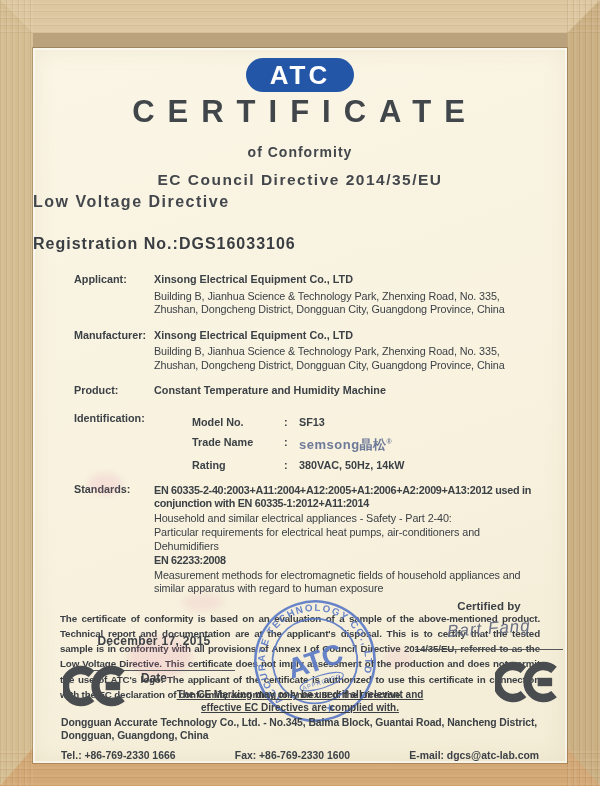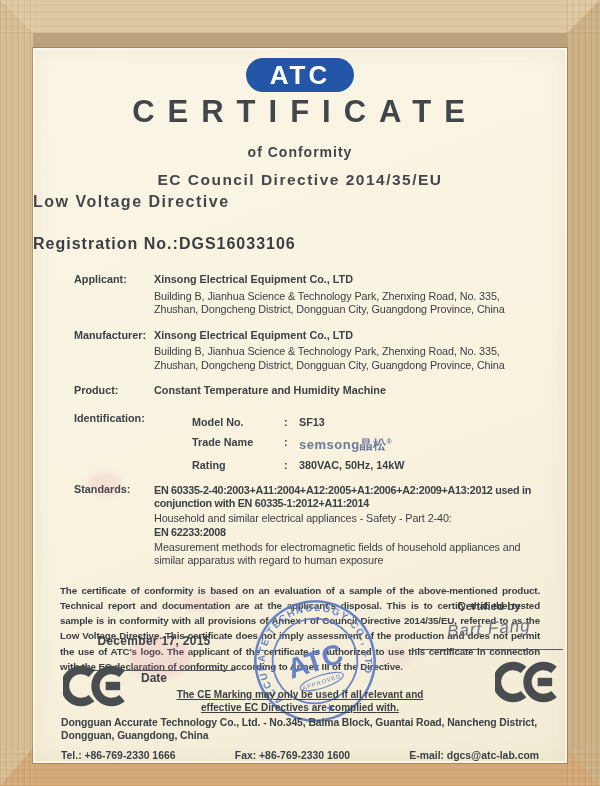--- a/index.html
+++ b/index.html
@@ -158,20 +158,21 @@
             <span class="id-val">380VAC, 50Hz, 14kW</span>
           </div>
         </div>
       </div>
 
       <div class="irow" style="margin-top:8px;">
         <div class="ilabel">Standards:</div>
         <div class="ivalue">
           <div class="std-item bold">EN 60335-2-40:2003+A11:2004+A12:2005+A1:2006+A2:2009+A13:2012 used in conjunction with EN 60335-1:2012+A11:2014</div>
           <div class="std-item">Household and similar electrical appliances - Safety - Part 2-40:</div>
+          <div class="std-item">Particular requirements for electrical heat pumps, air-conditioners and Dehumidifiers</div>
           <div class="std-item bold">EN 62233:2008</div>
           <div class="std-item">Measurement methods for electromagnetic fields of household appliances and similar apparatus with regard to human exposure</div>
         </div>
       </div>
     </div>
 
     <div class="body-par">The certificate of conformity is based on an evaluation of a sample of the above-mentioned product. Technical report and documentation are at the applicant's disposal. This is to certify that the tested sample is in conformity with all provisions of Annex I of Council Directive 2014/35/EU, referred to as the Low Voltage Directive. This certificate does not imply assessment of the production and does not permit the use of ATC's logo. The applicant of the certificate is authorized to use this certificate in connection with the EC declaration of conformity according to Annex III of the Directive.</div>
 
     <div class="date-block">
       <div class="date-value">December 17, 2015</div>

